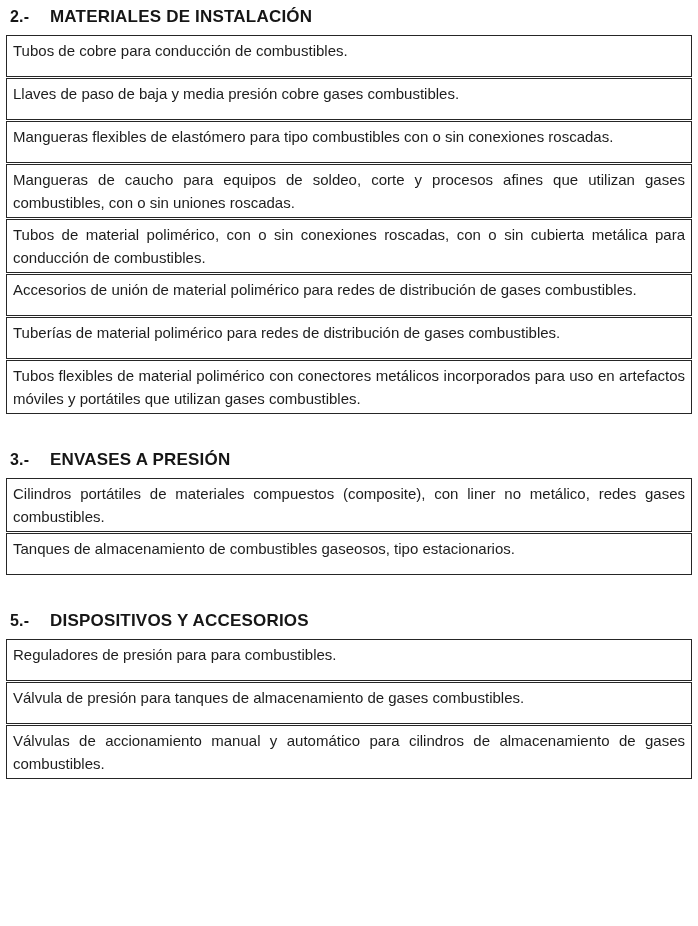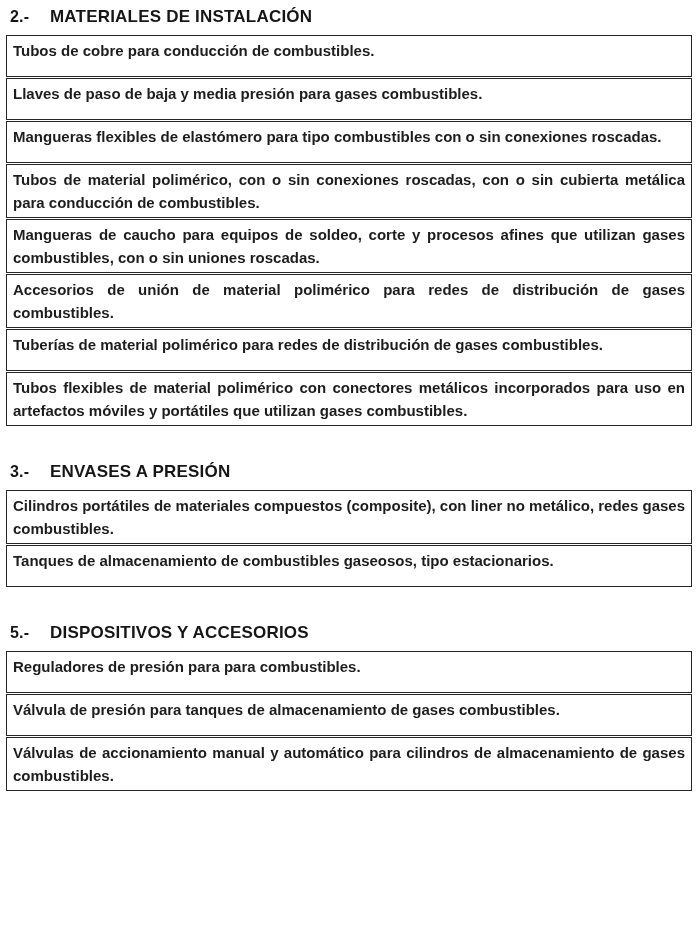--- a/index.html
+++ b/index.html
@@ -55,52 +55,51 @@
   .table-row + .table-row {
     margin-top: 1px;
   }
   .row-text {
     margin: 0;
     padding: 3px 6px 3px 6px;
     font-size: 15px;
     line-height: 23px;
     text-align: justify;
     color: #1d1d1d;
-    font-weight: bold;
   }
 </style>
 </head>
 <body>
 
 <div class="page" id="document-page">
   <section class="doc-section">
     <h2 class="section-heading">
       <span class="section-number">2.-</span>
       <span class="section-title">MATERIALES DE INSTALACIÓN</span>
     </h2>
     <div class="section-table">
   <div class="table-row">
     <p class="row-text">Tubos de cobre para conducción de combustibles.</p>
   </div>
 
   <div class="table-row">
-    <p class="row-text">Llaves de paso de baja y media presión para gases combustibles.</p>
+    <p class="row-text">Llaves de paso de baja y media presión cobre gases combustibles.</p>
   </div>
 
 
   <div class="table-row">
     <p class="row-text">Mangueras flexibles de elastómero para tipo combustibles con o sin conexiones roscadas.</p>
   </div>
 
   <div class="table-row">
-    <p class="row-text">Tubos de material polimérico, con o sin conexiones roscadas, con o sin cubierta metálica para conducción de combustibles.</p>
+    <p class="row-text">Mangueras de caucho para equipos de soldeo, corte y procesos afines que utilizan gases combustibles, con o sin uniones roscadas.</p>
   </div>
 
   <div class="table-row">
-    <p class="row-text">Mangueras de caucho para equipos de soldeo, corte y procesos afines que utilizan gases combustibles, con o sin uniones roscadas.</p>
+    <p class="row-text">Tubos de material polimérico, con o sin conexiones roscadas, con o sin cubierta metálica para conducción de combustibles.</p>
   </div>
 
   <div class="table-row">
     <p class="row-text">Accesorios de unión de material polimérico para redes de distribución de gases combustibles.</p>
   </div>
 
   <div class="table-row">
     <p class="row-text">Tuberías de material polimérico para redes de distribución de gases combustibles.</p>
   </div>
 

